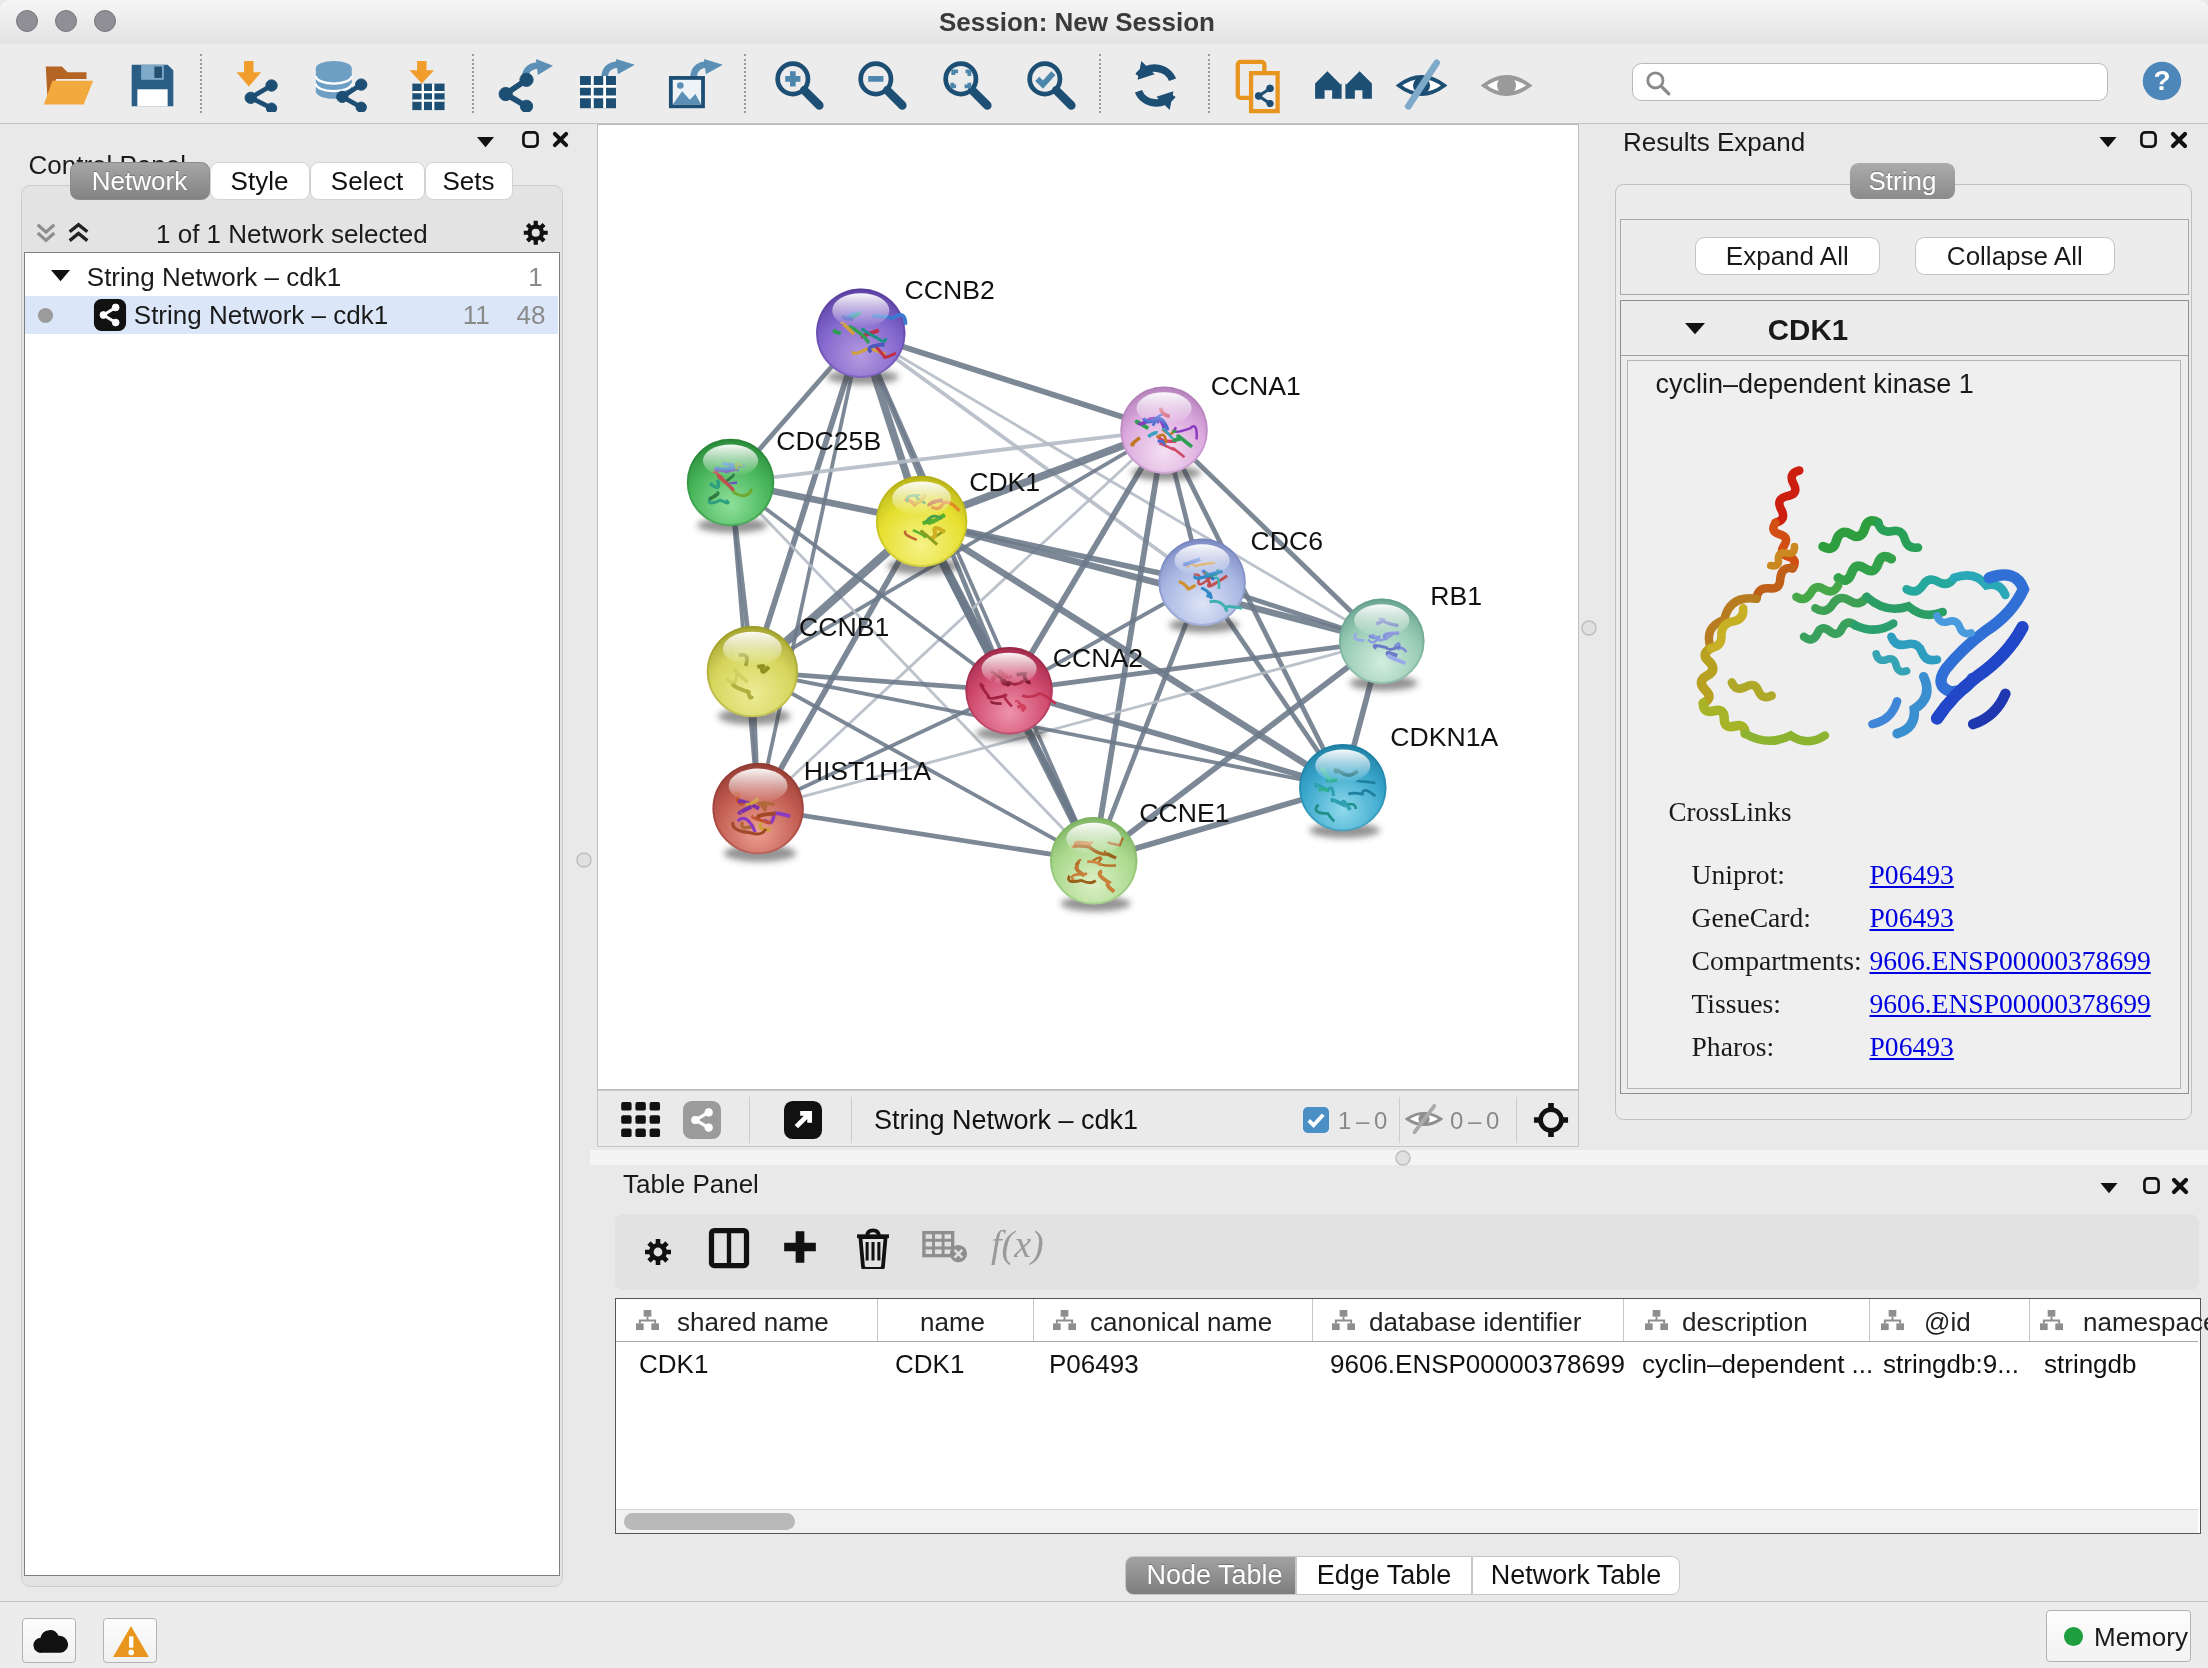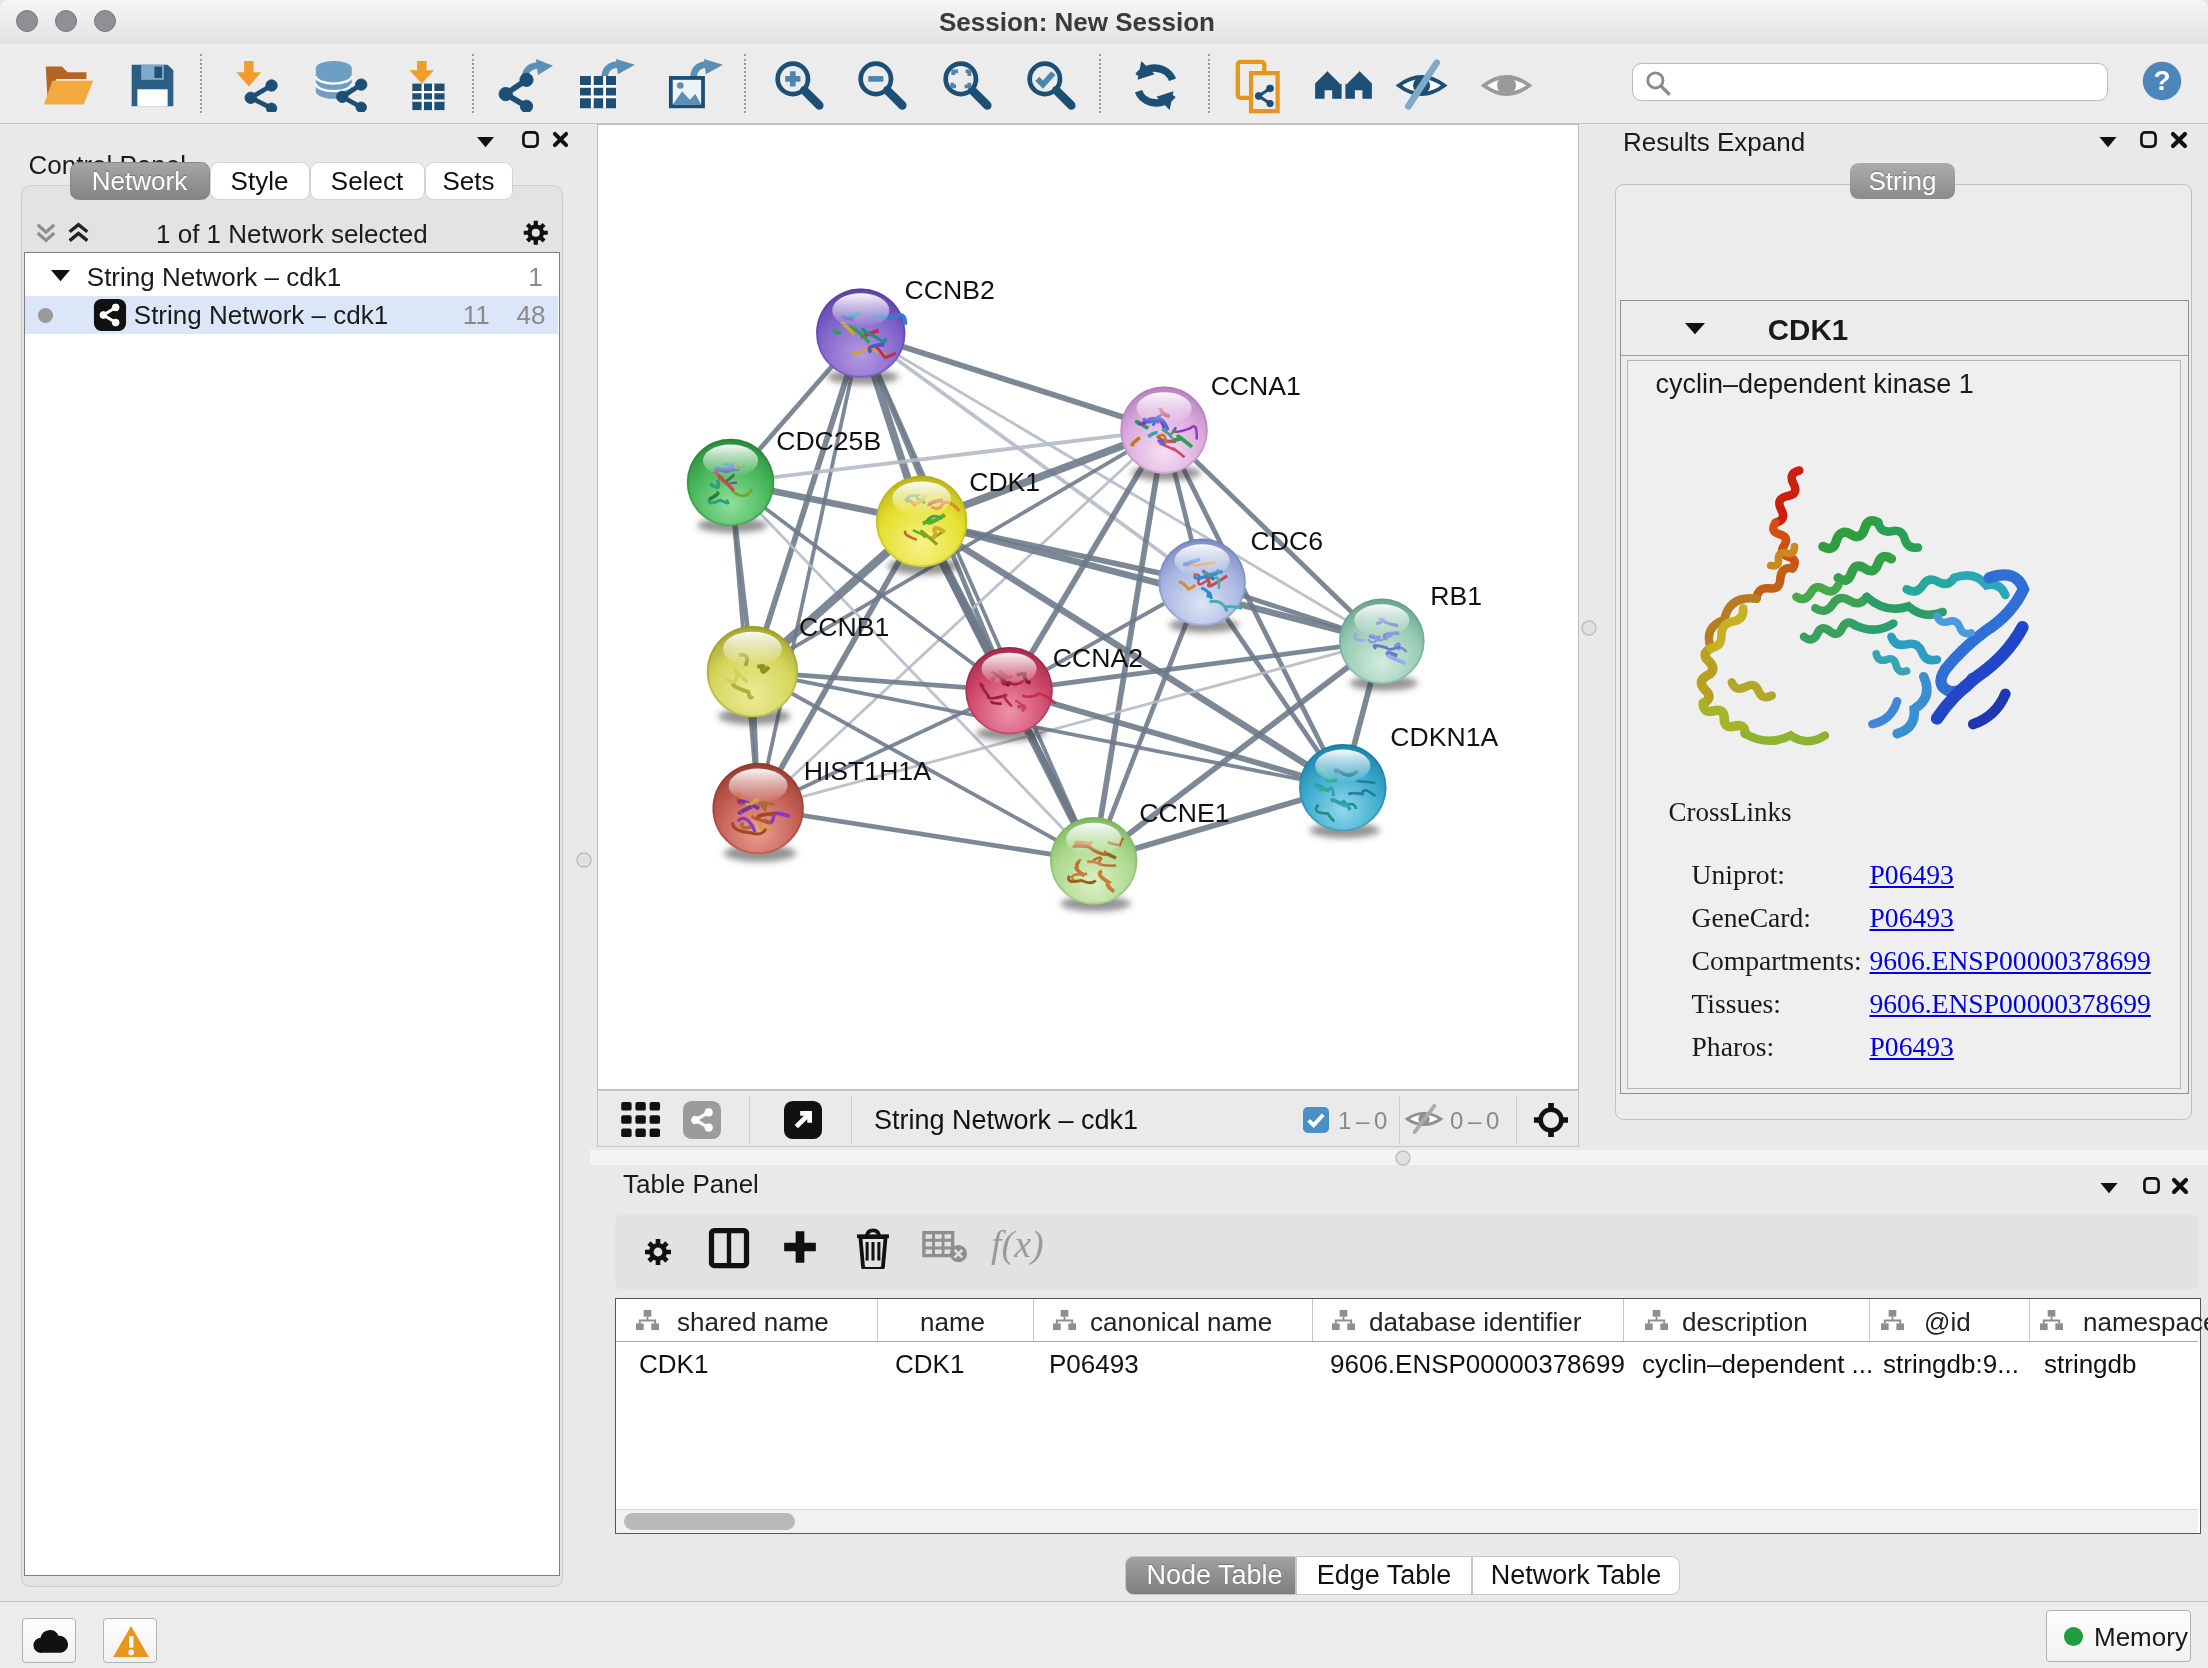--- a/index.html
+++ b/index.html
@@ -688,20 +688,24 @@
       <path d="M1,2 h18 l-9,11 z" fill="#111"></path>
     </svg>
   <svg class="wicons" style="left:560px;top:6.7px;" width="17" height="17" viewBox="0 0 18 18">
       <rect x="1.5" y="1.5" width="15" height="15" rx="4" fill="none" stroke="#111" stroke-width="2.8"></rect>
     </svg>
   <svg class="wicons" style="left:590px;top:6.7px;" width="18" height="18" viewBox="0 0 18 18">
       <path d="M3,3 L15,15 M15,3 L3,15" stroke="#111" stroke-width="4.2" stroke-linecap="round"></path>
     </svg>
   <div id="rp-tab">String</div>
   <div id="rp-outer">
+    <div id="rp-box1">
+      <div class="rbtn" style="left:74px; width:185px;">Expand All</div>
+      <div class="rbtn" style="left:294px; width:200px;">Collapse All</div>
+    </div>
     <div id="rp-box2">
       <div id="rp-cdk1head">
         <svg style="position:absolute;left:63px;top:20px;" width="22" height="14.3" viewBox="0 0 23 15">
             <path d="M1,2 h21 l-10.5,12 z" fill="#111"></path>
           </svg>
         <span style="position:absolute;left:147px;top:12.4px;font-size:29.5px;font-weight:bold;">CDK1</span>
       </div>
       <div id="rp-content">
         <div style="position:absolute;left:27px;top:7.6px;font-size:27px;">cyclin–dependent kinase 1</div>
         <svg style="position:absolute;left:24px;top:95px;" width="380" height="314" viewBox="0 0 400 330">

